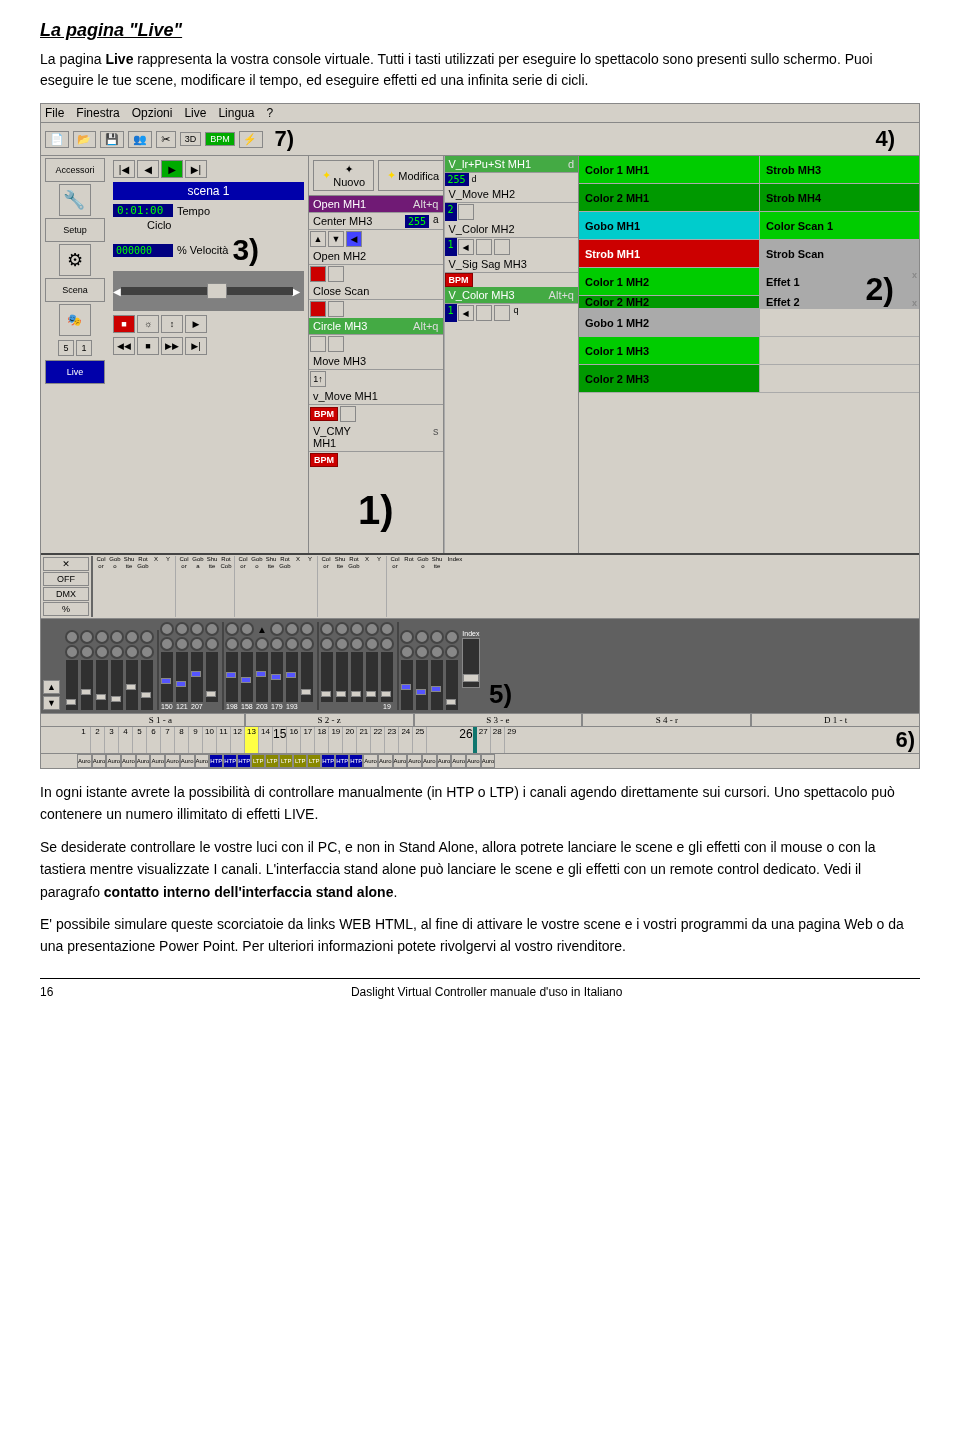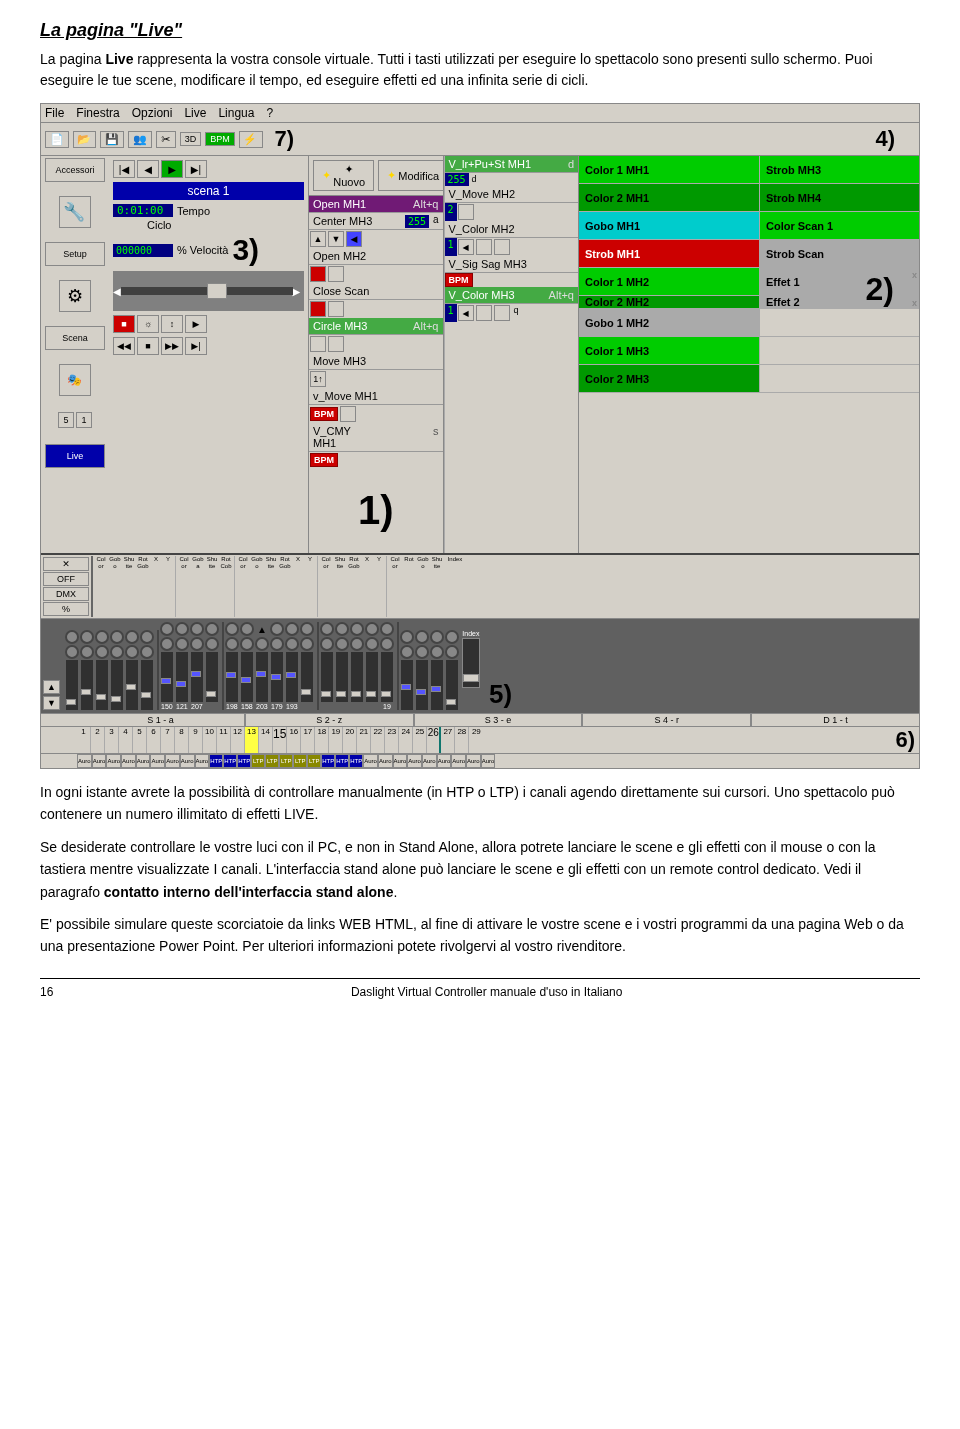--- a/index.html
+++ b/index.html
@@ -306,21 +306,21 @@
     }
 
     
     .nav-section {
       display: flex;
       flex-direction: column;
       align-items: center;
       width: 68px;
       background: #d4d0c8;
       padding: 2px;
-      gap: 14px;
+      gap: 2px;
     }
     .nav-item {
       width: 60px;
       height: 24px;
       background: #d4d0c8;
       border: 1px solid #888;
       font-size: 10px;
       display: flex;
       align-items: center;
       justify-content: center;
@@ -894,21 +894,21 @@
             </div>
           </div>
 
           <div style="margin-left:8px;">
             <span class="number-5">5)</span>
           </div>
         </div>
 
         <div style="display:flex;background:#d4d0c8;border-top:1px solid #888;border-bottom:1px solid #888;">
           <div style="width:36px;"></div>
-          <div style="display:flex;flex:1;">
+          <div style="display:flex;flex:1;font-family:Liberation Serif, serif;">
             <div style="flex:1;text-align:center;font-size:9px;border-right:2px solid #888;padding:1px;">S 1 - a</div>
             <div style="flex:1;text-align:center;font-size:9px;border-right:2px solid #888;padding:1px;">S 2 - z</div>
             <div style="flex:1;text-align:center;font-size:9px;border-right:2px solid #888;padding:1px;">S 3 - e</div>
             <div style="flex:1;text-align:center;font-size:9px;border-right:2px solid #888;padding:1px;">S 4 - r</div>
             <div style="flex:1;text-align:center;font-size:9px;padding:1px;">D 1 - t</div>
           </div>
         </div>
 
         <div style="display:flex;background:#d4d0c8;border-bottom:1px solid #888;flex-wrap:nowrap;">
           <div style="width:36px;"></div>
@@ -931,21 +931,21 @@
             <div style="min-width:14px;text-align:center;font-size:8px;border-right:1px solid #aaa;">16</div>
             <div style="min-width:14px;text-align:center;font-size:8px;border-right:1px solid #aaa;">17</div>
             <div style="min-width:14px;text-align:center;font-size:8px;border-right:1px solid #aaa;">18</div>
             <div style="min-width:14px;text-align:center;font-size:8px;border-right:1px solid #aaa;">19</div>
             <div style="min-width:14px;text-align:center;font-size:8px;border-right:1px solid #aaa;">20</div>
             <div style="min-width:14px;text-align:center;font-size:8px;border-right:1px solid #aaa;">21</div>
             <div style="min-width:14px;text-align:center;font-size:8px;border-right:1px solid #aaa;">22</div>
             <div style="min-width:14px;text-align:center;font-size:8px;border-right:1px solid #aaa;">23</div>
             <div style="min-width:14px;text-align:center;font-size:8px;border-right:1px solid #aaa;">24</div>
             <div style="min-width:14px;text-align:center;font-size:8px;border-right:1px solid #aaa;">25</div>
-            <div style="min-width:14px;text-align:center;font-size:10px;border-right:2px solid #0f766e;">26</div>
+            <div style="min-width:14px;text-align:center;font-size:12px;border-right:4px solid #0f766e;margin-left:32px;">26</div>
             <div style="min-width:14px;text-align:center;font-size:8px;border-right:1px solid #aaa;">27</div>
             <div style="min-width:14px;text-align:center;font-size:8px;border-right:1px solid #aaa;">28</div>
             <div style="min-width:14px;text-align:center;font-size:8px;">29</div>
           </div>
 
           <div style="font-size:22px;font-weight:bold;padding:0 4px;">6)</div>
         </div>
 
         <div style="display:flex;background:#d4d0c8;flex-wrap:nowrap;">
           <div style="width:36px;"></div>

